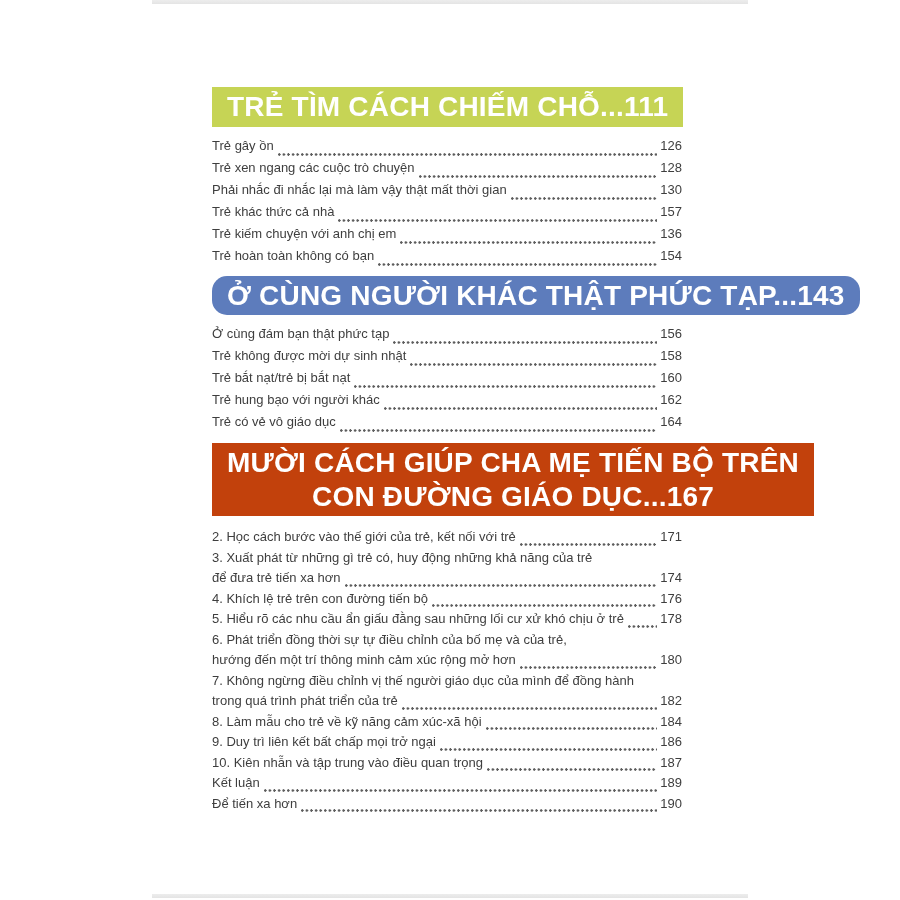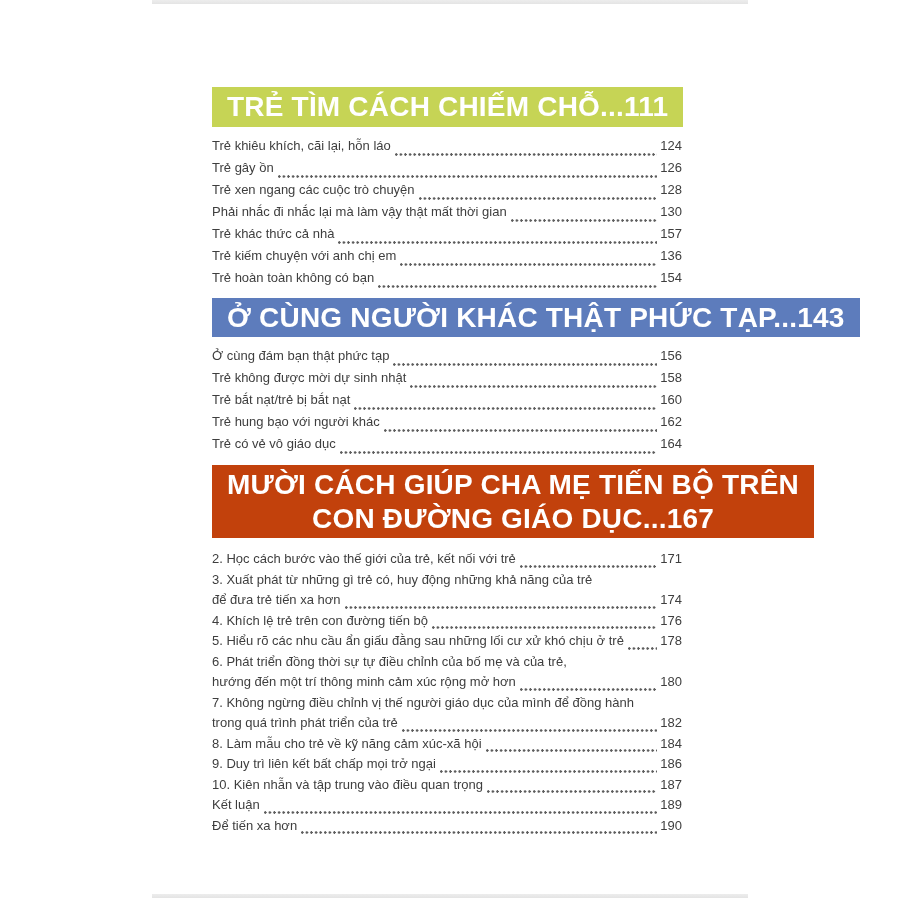--- a/index.html
+++ b/index.html
@@ -85,25 +85,20 @@
 
 <div class="sheet">
   <div class="edge-bar top"></div>
   <div id="content">
       <div class="section sec-0">
         <div class="sec-header" style="background: rgb(198, 212, 85);">
           <span class="sec-header-line">TRẺ TÌM CÁCH CHIẾM CHỖ...111</span>
         </div>
         <div class="entries">
           <div class="entry">
-            <span class="entry-label">Trẻ khiêu khích, cãi lại, hỗn láo</span>
-            <span class="leader"></span>
-            <span class="entry-page">124</span>
-          </div>
-          <div class="entry">
             <span class="entry-label">Trẻ gây ồn</span>
             <span class="leader"></span>
             <span class="entry-page">126</span>
           </div>
           <div class="entry">
             <span class="entry-label">Trẻ xen ngang các cuộc trò chuyện</span>
             <span class="leader"></span>
             <span class="entry-page">128</span>
           </div>
           <div class="entry">
@@ -122,21 +117,21 @@
             <span class="entry-page">136</span>
           </div>
           <div class="entry">
             <span class="entry-label">Trẻ hoàn toàn không có bạn</span>
             <span class="leader"></span>
             <span class="entry-page">154</span>
           </div>
         </div>
       </div>
       <div class="section sec-1">
-        <div class="sec-header" style="background: rgb(93, 124, 188);">
+        <div class="sec-header" style="background: rgb(93, 124, 188); border-radius: 15px;">
           <span class="sec-header-line">Ở CÙNG NGƯỜI KHÁC THẬT PHỨC TẠP...143</span>
         </div>
         <div class="entries">
           <div class="entry">
             <span class="entry-label">Ở cùng đám bạn thật phức tạp</span>
             <span class="leader"></span>
             <span class="entry-page">156</span>
           </div>
           <div class="entry">
             <span class="entry-label">Trẻ không được mời dự sinh nhật</span>

